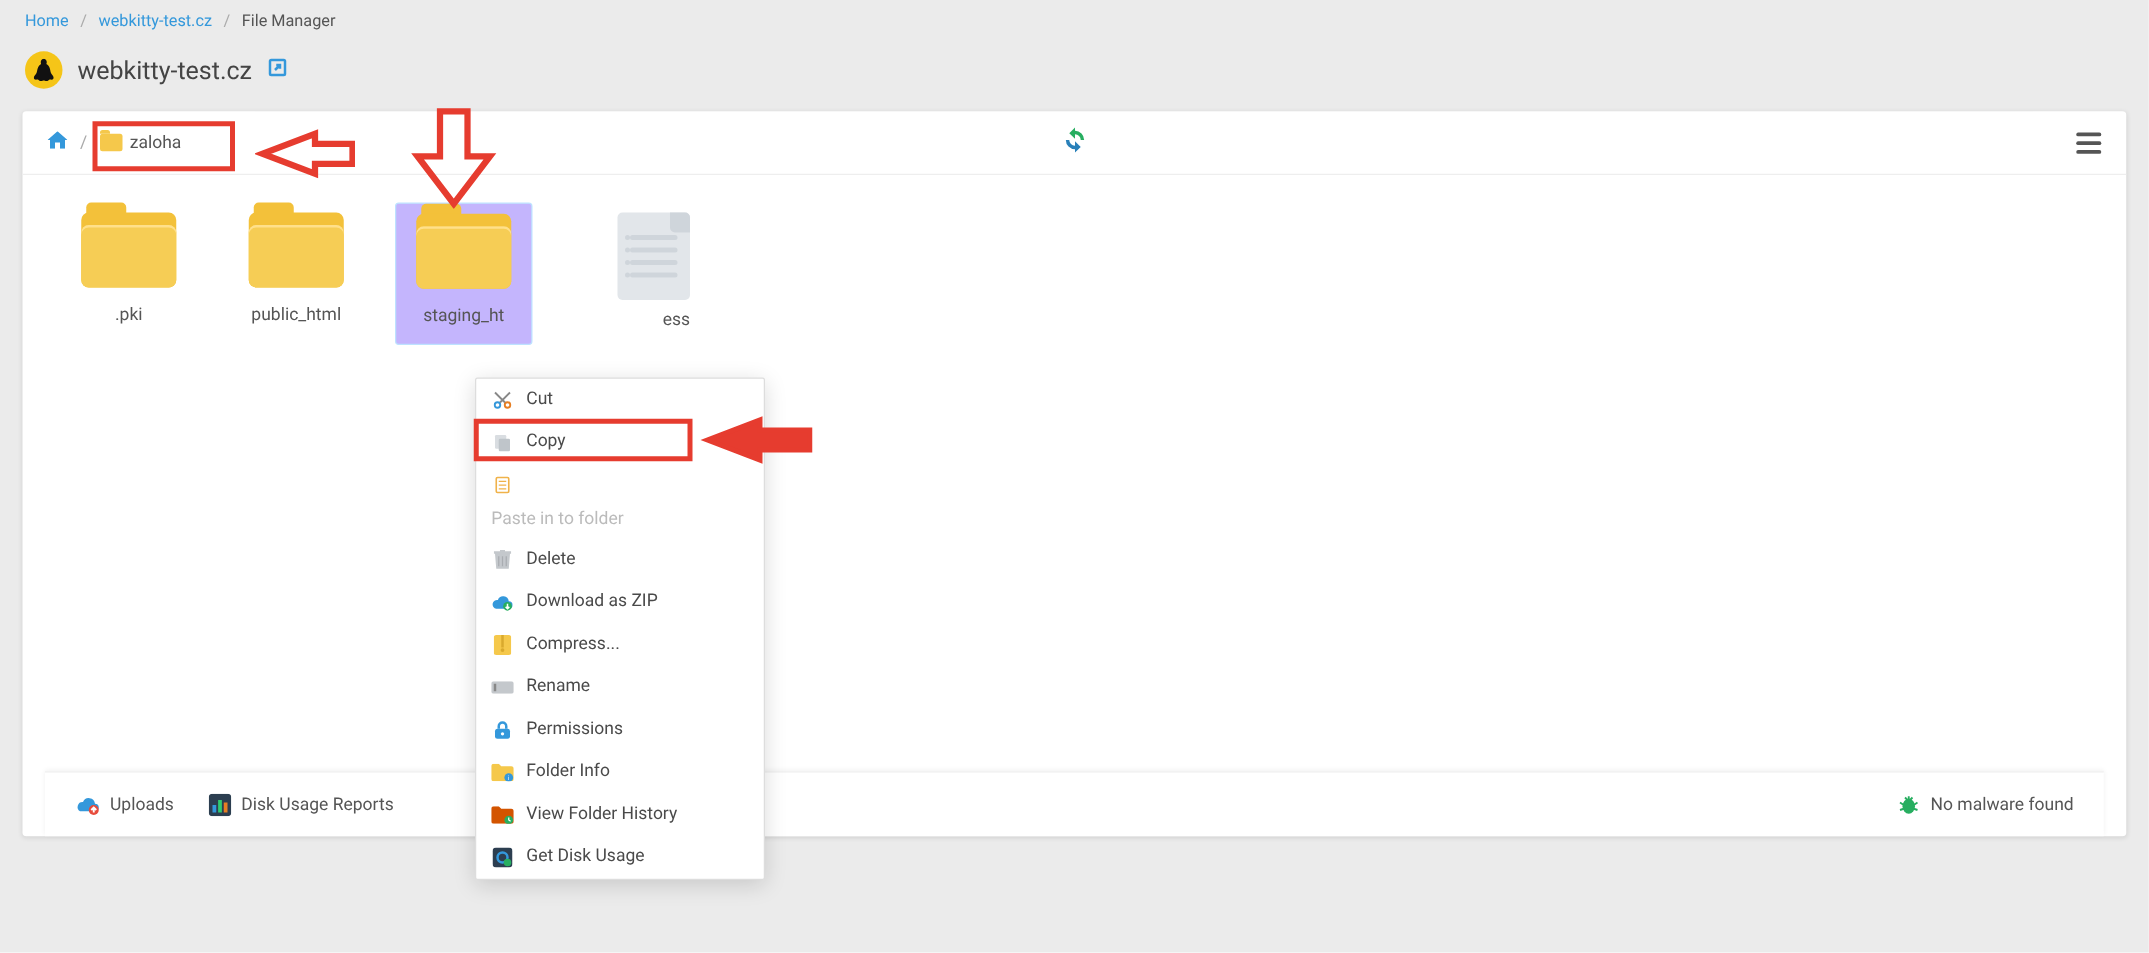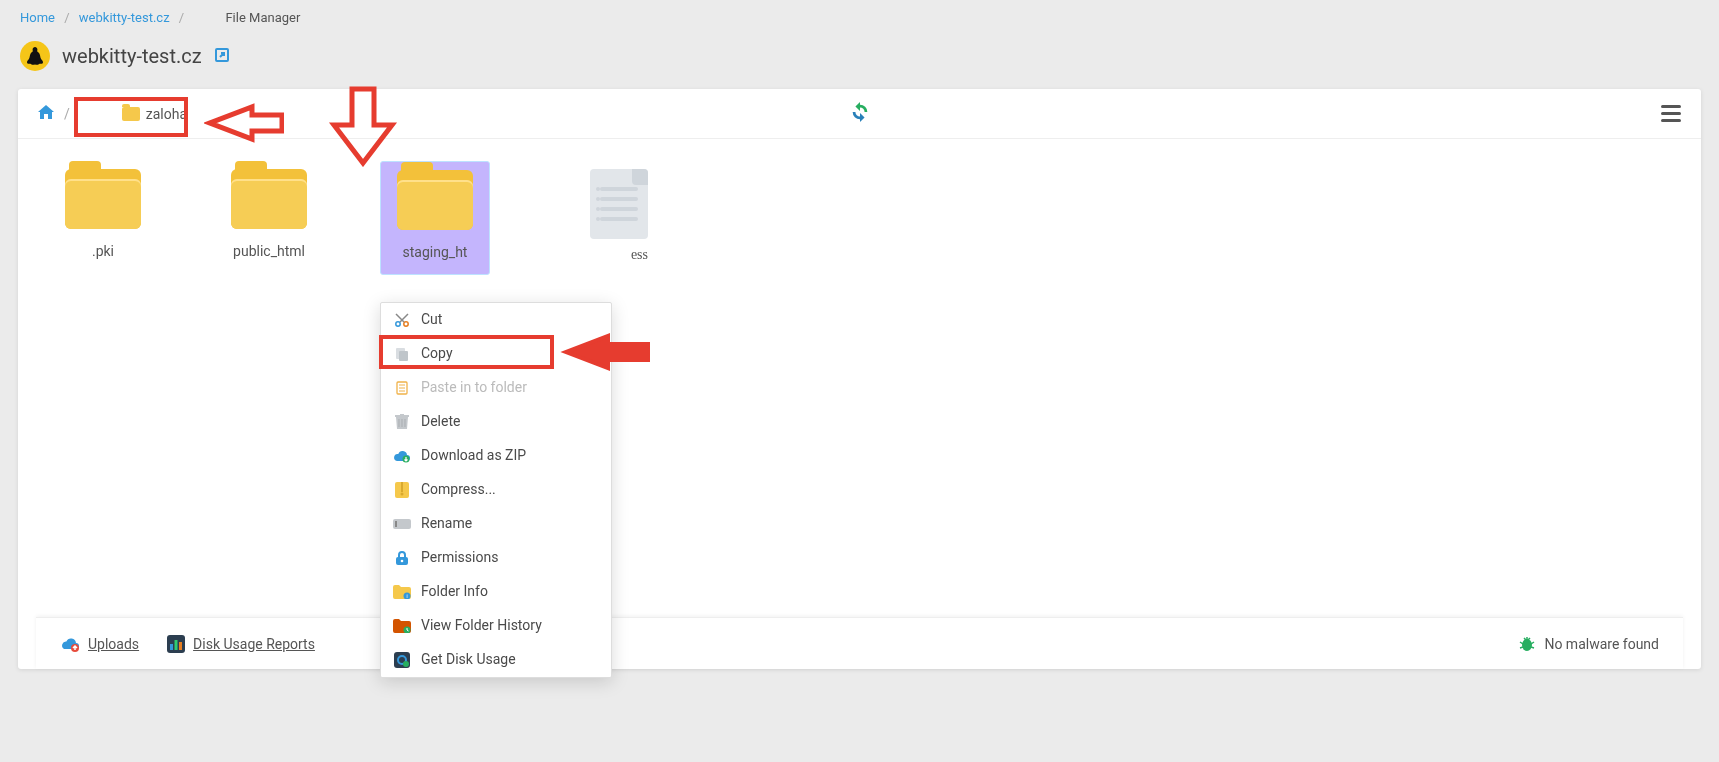--- a/index.html
+++ b/index.html
@@ -14,21 +14,21 @@
     overflow: hidden;
   }
   
   .top-breadcrumb {
     padding: 10px 20px;
     font-size: 13px;
     color: #888;
   }
   .top-breadcrumb a { color: #3498db; text-decoration: none; text-align: right; }
   .top-breadcrumb .sep { margin: 0 6px; color: #aaa; }
-  .top-breadcrumb .current { color: #555; margin-left: 32px; }
+  .top-breadcrumb .current { color: #555; }
 
   
   .title-row {
     display: flex; align-items: center; gap: 12px;
     padding: 6px 20px 18px 20px;
   }
   .title-row .circle {
     width: 30px; height: 30px; border-radius: 50%;
     background: #f5c518; display: flex; align-items: center; justify-content: center;
     color: #222; font-size: 16px;
@@ -46,36 +46,36 @@
     height: 580px;
   }
   .toolbar {
     display: flex; align-items: center; justify-content: space-between;
     padding: 16px 20px;
     border-bottom: 1px solid #eee;
   }
   .toolbar-left { display: flex; align-items: center; gap: 6px; }
   .toolbar-left .home-ico { color:#3498db; }
   .toolbar-left .slash { color:#aaa; margin:0 4px;}
-  .toolbar-left .crumb-folder { display:flex; align-items:center; gap:6px;margin-left:42px; }
+  .toolbar-left .crumb-folder { display:flex; align-items:center; gap:6px; }
   .toolbar-left .crumb-folder .fld { width:18px; height:14px; background:#f5c84b; border-radius:2px; position:relative;}
   .toolbar-left .crumb-folder .fld::before { content:""; position:absolute; top:-3px; left:0; width:8px; height:3px; background:#f5c84b; border-radius:2px 2px 0 0;}
   .toolbar-center { position:absolute; left:50%; transform:translateX(-50%); }
   .toolbar-right { display:flex; align-items:center; }
   .hamburger { display:flex; flex-direction:column; gap:4px; cursor:pointer;}
   .hamburger span { width:20px; height:3px; background:#555; border-radius:2px;}
 
   
   .anno-box1 { position:absolute; border:4px solid #e63c2f; pointer-events:none; z-index:5;}
   .arrow { position:absolute; z-index:6; pointer-events:none; }
   .arrow svg { display:block; }
 
   
   .file-grid {
-    display: flex; gap: 56px;
+    display: flex; gap: 24px;
     padding: 22px 30px;
   }
   .file-item {
     width: 110px; text-align:center; cursor:pointer;
     padding:8px 4px 12px 4px; border-radius:3px;
   }
   .file-item.selected { background:#c4b5fd; border:1px solid #bde2ff; }
   .folder-ico { width:76px; height:60px; margin:0 auto 14px; position:relative; }
   .folder-ico .back { position:absolute; inset:0; background:#f3c13a; border-radius:6px; }
   .folder-ico .tab  { position:absolute; top:-8px; left:4px; width:32px; height:12px; background:#f3c13a; border-radius:4px 4px 0 0; }
@@ -89,34 +89,34 @@
   .file-item .label { color:#555; font-size:14px; }
 
   
   .ctx-menu {
     position:absolute; top:302px; left:380px;
     width:232px; background:#fff; border:1px solid #ddd;
     box-shadow:0 4px 18px rgba(0,0,0,0.15); border-radius:2px;
     z-index:10;
   }
   .ctx-item { display:flex; align-items:flex-start; gap:10px; padding:8px 12px; font-size:14px; color:#4a4a4a; cursor:pointer;}
-  .ctx-item.disabled { color:#bbb; cursor:default; }
+  .ctx-item.disabled { color:#bbb; cursor:default;flex-direction:column; }
   .ctx-item .mi { width:18px; height:18px; display:flex; align-items:center; justify-content:center; flex-shrink:0;}
 
   
   .bottom-bar {
     position:absolute; left:18px; right:18px; bottom:0;
     background:#fff; height:52px;
     border-top:1px solid #eee;
     box-shadow: 0 -1px 4px rgba(0,0,0,0.06);
     display:flex; align-items:center; justify-content:space-between;
     padding:0 24px;
   }
   .bottom-left { display:flex; align-items:center; gap:28px; color:#555;}
-  .bottom-left .itm { display:flex; align-items:center; gap:8px; cursor:pointer;text-decoration:underline;}
+  .bottom-left .itm { display:flex; align-items:center; gap:8px; cursor:pointer;}
   .bottom-right { display:flex; align-items:center; gap:8px; color:#555;}
 
 </style>
 </head>
 <body>
 
 <div class="top-breadcrumb">
   <a href="#">Home</a>
   <span class="sep">/</span>
   <a href="#">webkitty-test.cz</a>
@@ -201,21 +201,21 @@
       <div class="label">public_html</div>
     </div>
     <div class="file-item selected">
       <div class="folder-ico">
           <div class="tab"></div>
           <div class="back"></div>
           <div class="front"></div>
         </div>
       <div class="label">staging_ht</div>
     </div>
-    <div class="file-item" style="padding-left:40px;font-family:Liberation Serif, serif;">
+    <div class="file-item" style="padding-left:40px;">
       <div class="file-ico">
         <div class="dots">
             <b></b>
             <b></b>
             <b></b>
             <b></b>
           </div>
         <div class="lines">
             <i></i>
             <i></i>

